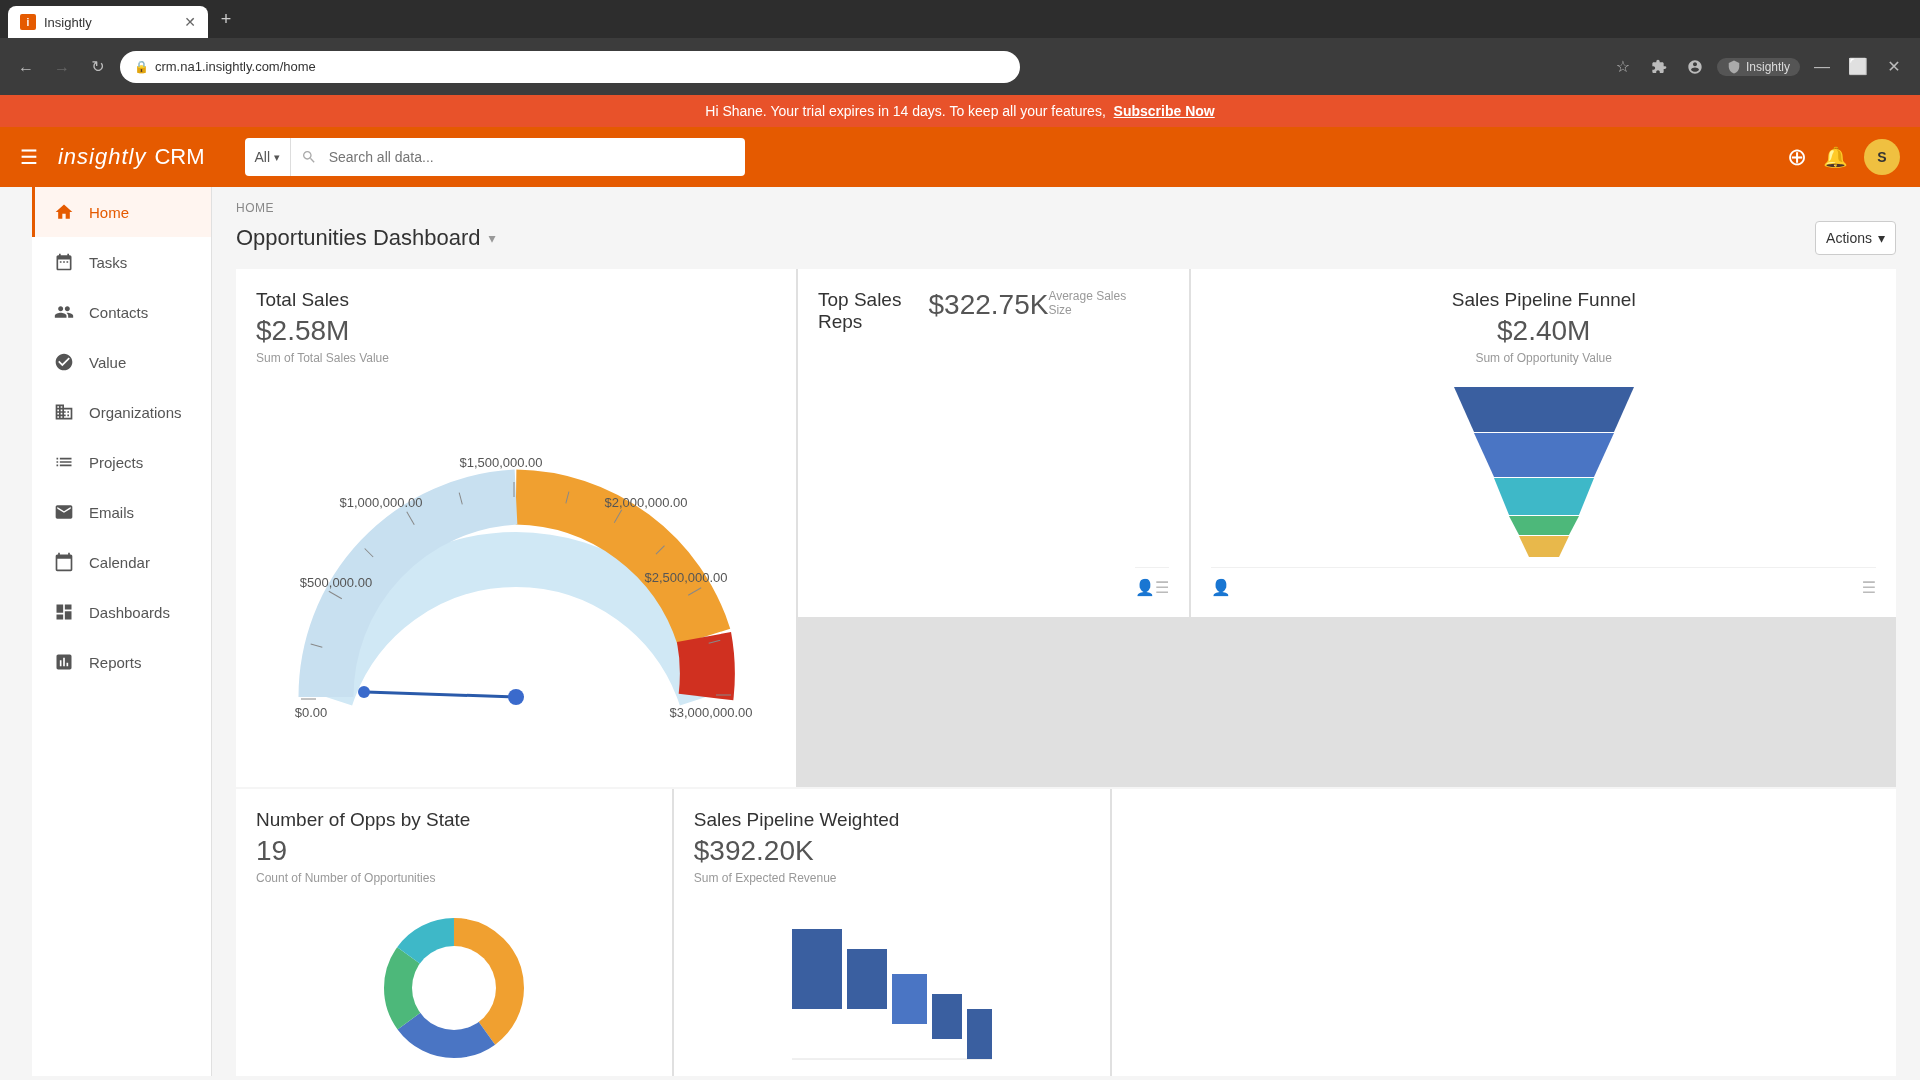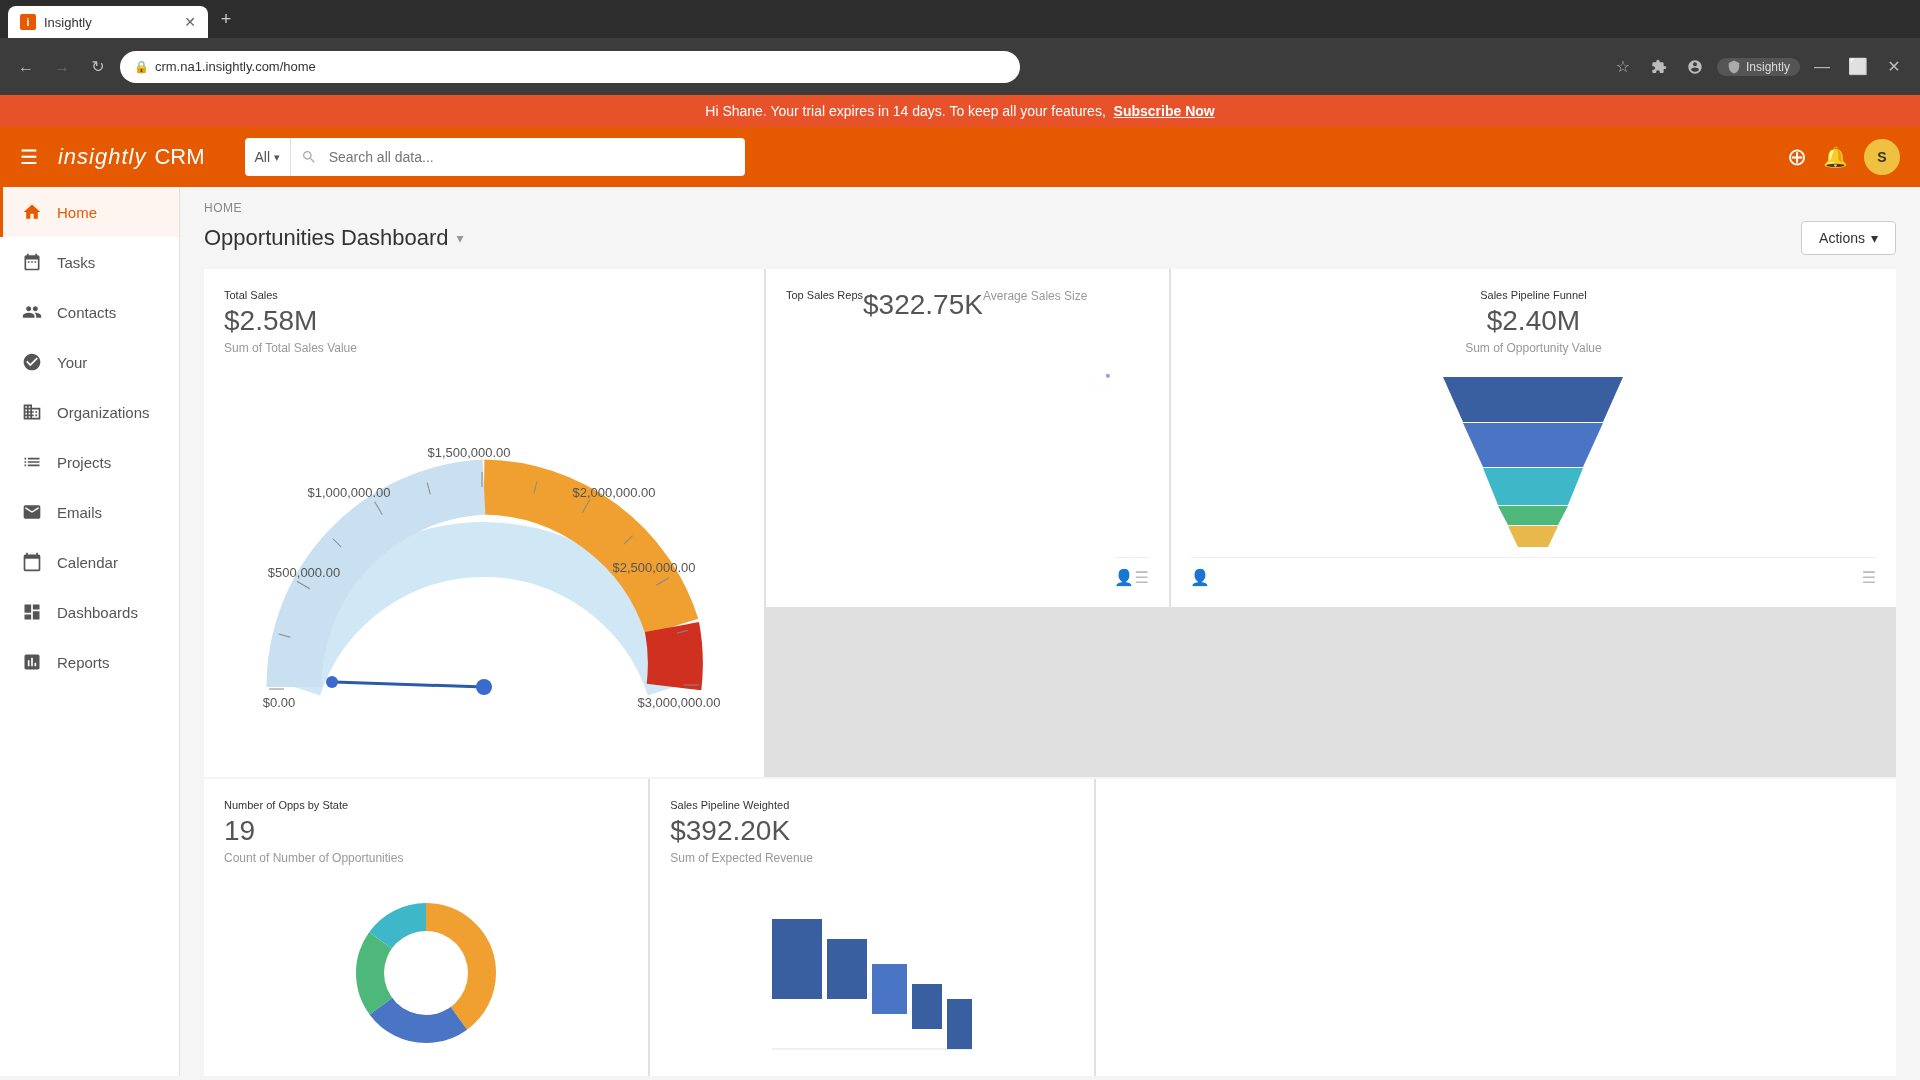--- a/index.html
+++ b/index.html
@@ -30,41 +30,41 @@
     .logo { color: white; font-size: 22px; font-weight: 300; letter-spacing: 1px; }
     .crm-label { color: white; font-size: 22px; font-weight: 300; margin-left: 4px; }
     .search-container { flex: 1; display: flex; align-items: center; background: white; border-radius: 4px; height: 38px; max-width: 500px; margin-left: 20px; }
     .search-all-dropdown { display: flex; align-items: center; padding: 0 10px; border-right: 1px solid #ddd; color: #555; font-size: 14px; cursor: pointer; height: 100%; }
     .search-input { border: none; outline: none; flex: 1; padding: 0 12px; font-size: 14px; color: #555; }
     .header-icons { margin-left: auto; display: flex; align-items: center; gap: 16px; }
     .header-icon { color: white; font-size: 20px; cursor: pointer; }
     .avatar { width: 36px; height: 36px; border-radius: 50%; background: #f0c040; display: flex; align-items: center; justify-content: center; color: #333; font-size: 14px; font-weight: bold; cursor: pointer; }
 
     
-    .main-layout { display: flex; height: calc(1080px - 95px - 60px - 36px); }
+    .main-layout { display: flex; height: calc(1080px - 95px - 60px - 36px); margin-left: 32px; }
 
     
     .sidebar { width: 180px; background: white; border-right: 1px solid #e0e0e0; flex-shrink: 0; overflow-y: auto; }
     .sidebar-item { display: flex; align-items: center; gap: 14px; padding: 14px 18px; cursor: pointer; color: #555; font-size: 15px; border-left: 3px solid transparent; }
     .sidebar-item.active { color: #e55a00; border-left-color: #e55a00; background: #fff5f0; }
     .sidebar-icon { width: 22px; height: 22px; display: flex; align-items: center; justify-content: center; flex-shrink: 0; }
     .sidebar-icon svg { width: 20px; height: 20px; fill: currentColor; }
 
     
     .content-area { flex: 1; overflow: auto; padding: 0; }
 
     
     .breadcrumb-area { padding: 14px 24px 0 24px; }
     .breadcrumb { font-size: 12px; color: #888; text-transform: uppercase; letter-spacing: 0.5px; }
     .page-title-row { display: flex; align-items: center; justify-content: space-between; margin-top: 6px; padding-bottom: 14px; }
     .page-title { display: flex; align-items: center; gap: 8px; font-size: 22px; color: #333; font-weight: 400; }
     .page-title .dropdown-arrow { color: #999; font-size: 14px; }
-    .actions-btn { background: white; border: 1px solid #ccc; border-radius: 4px; padding: 8px 17px; font-size: 14px; color: #333; cursor: pointer; display: flex; align-items: center; gap: 6px; }
+    .actions-btn { background: white; border: 1px solid #ccc; border-radius: 4px; padding: 8px 10px; font-size: 14px; color: #333; cursor: pointer; display: flex; align-items: center; gap: 6px; }
     .dashboard-card { background: white; padding: 20px; min-height: 310px; }
-    .card-title { font-size: 11px; color: #333; font-weight: 500; margin-bottom: 4px; }
+    .card-title { font-size: 19px; color: #333; font-weight: 500; margin-bottom: 4px; }
     .card-value { font-size: 28px; color: #555; font-weight: 400; margin-bottom: 4px; }
     .card-subtitle { font-size: 12px; color: #999; margin-bottom: 12px; }
     .card-footer { display: flex; align-items: center; justify-content: space-between; margin-top: auto; padding-top: 10px; border-top: 1px solid #f0f0f0; color: #bbb; font-size: 16px; }
 
     
     .funnel-container { display: flex; flex-direction: column; align-items: center; gap: 0; margin: 10px 0; }
 
     
     .gauge-container { display: flex; justify-content: center; align-items: center; margin-top: 10px; }
 
@@ -182,21 +182,21 @@
       </div>
       <span>Contacts</span>
     </div>
 
     <div class="sidebar-item">
       <div class="sidebar-icon">
         <svg viewBox="0 0 24 24">
             <path d="M12 2C6.48 2 2 6.48 2 12s4.48 10 10 10 10-4.48 10-10S17.52 2 12 2zm-2 15l-5-5 1.41-1.41L10 14.17l7.59-7.59L19 8l-9 9z"></path>
           </svg>
       </div>
-      <span>Your</span>
+      <span>Value</span>
     </div>
 
     <div class="sidebar-item">
       <div class="sidebar-icon">
         <svg viewBox="0 0 24 24">
             <path d="M12 7V3H2v18h20V7H12zM6 19H4v-2h2v2zm0-4H4v-2h2v2zm0-4H4V9h2v2zm0-4H4V5h2v2zm4 12H8v-2h2v2zm0-4H8v-2h2v2zm0-4H8V9h2v2zm0-4H8V5h2v2zm10 12h-8v-2h2v-2h-2v-2h2v-2h-2V9h8v10zm-2-8h-2v2h2v-2zm0 4h-2v2h2v-2z"></path>
           </svg>
       </div>
       <span>Organizations</span>
     </div>

